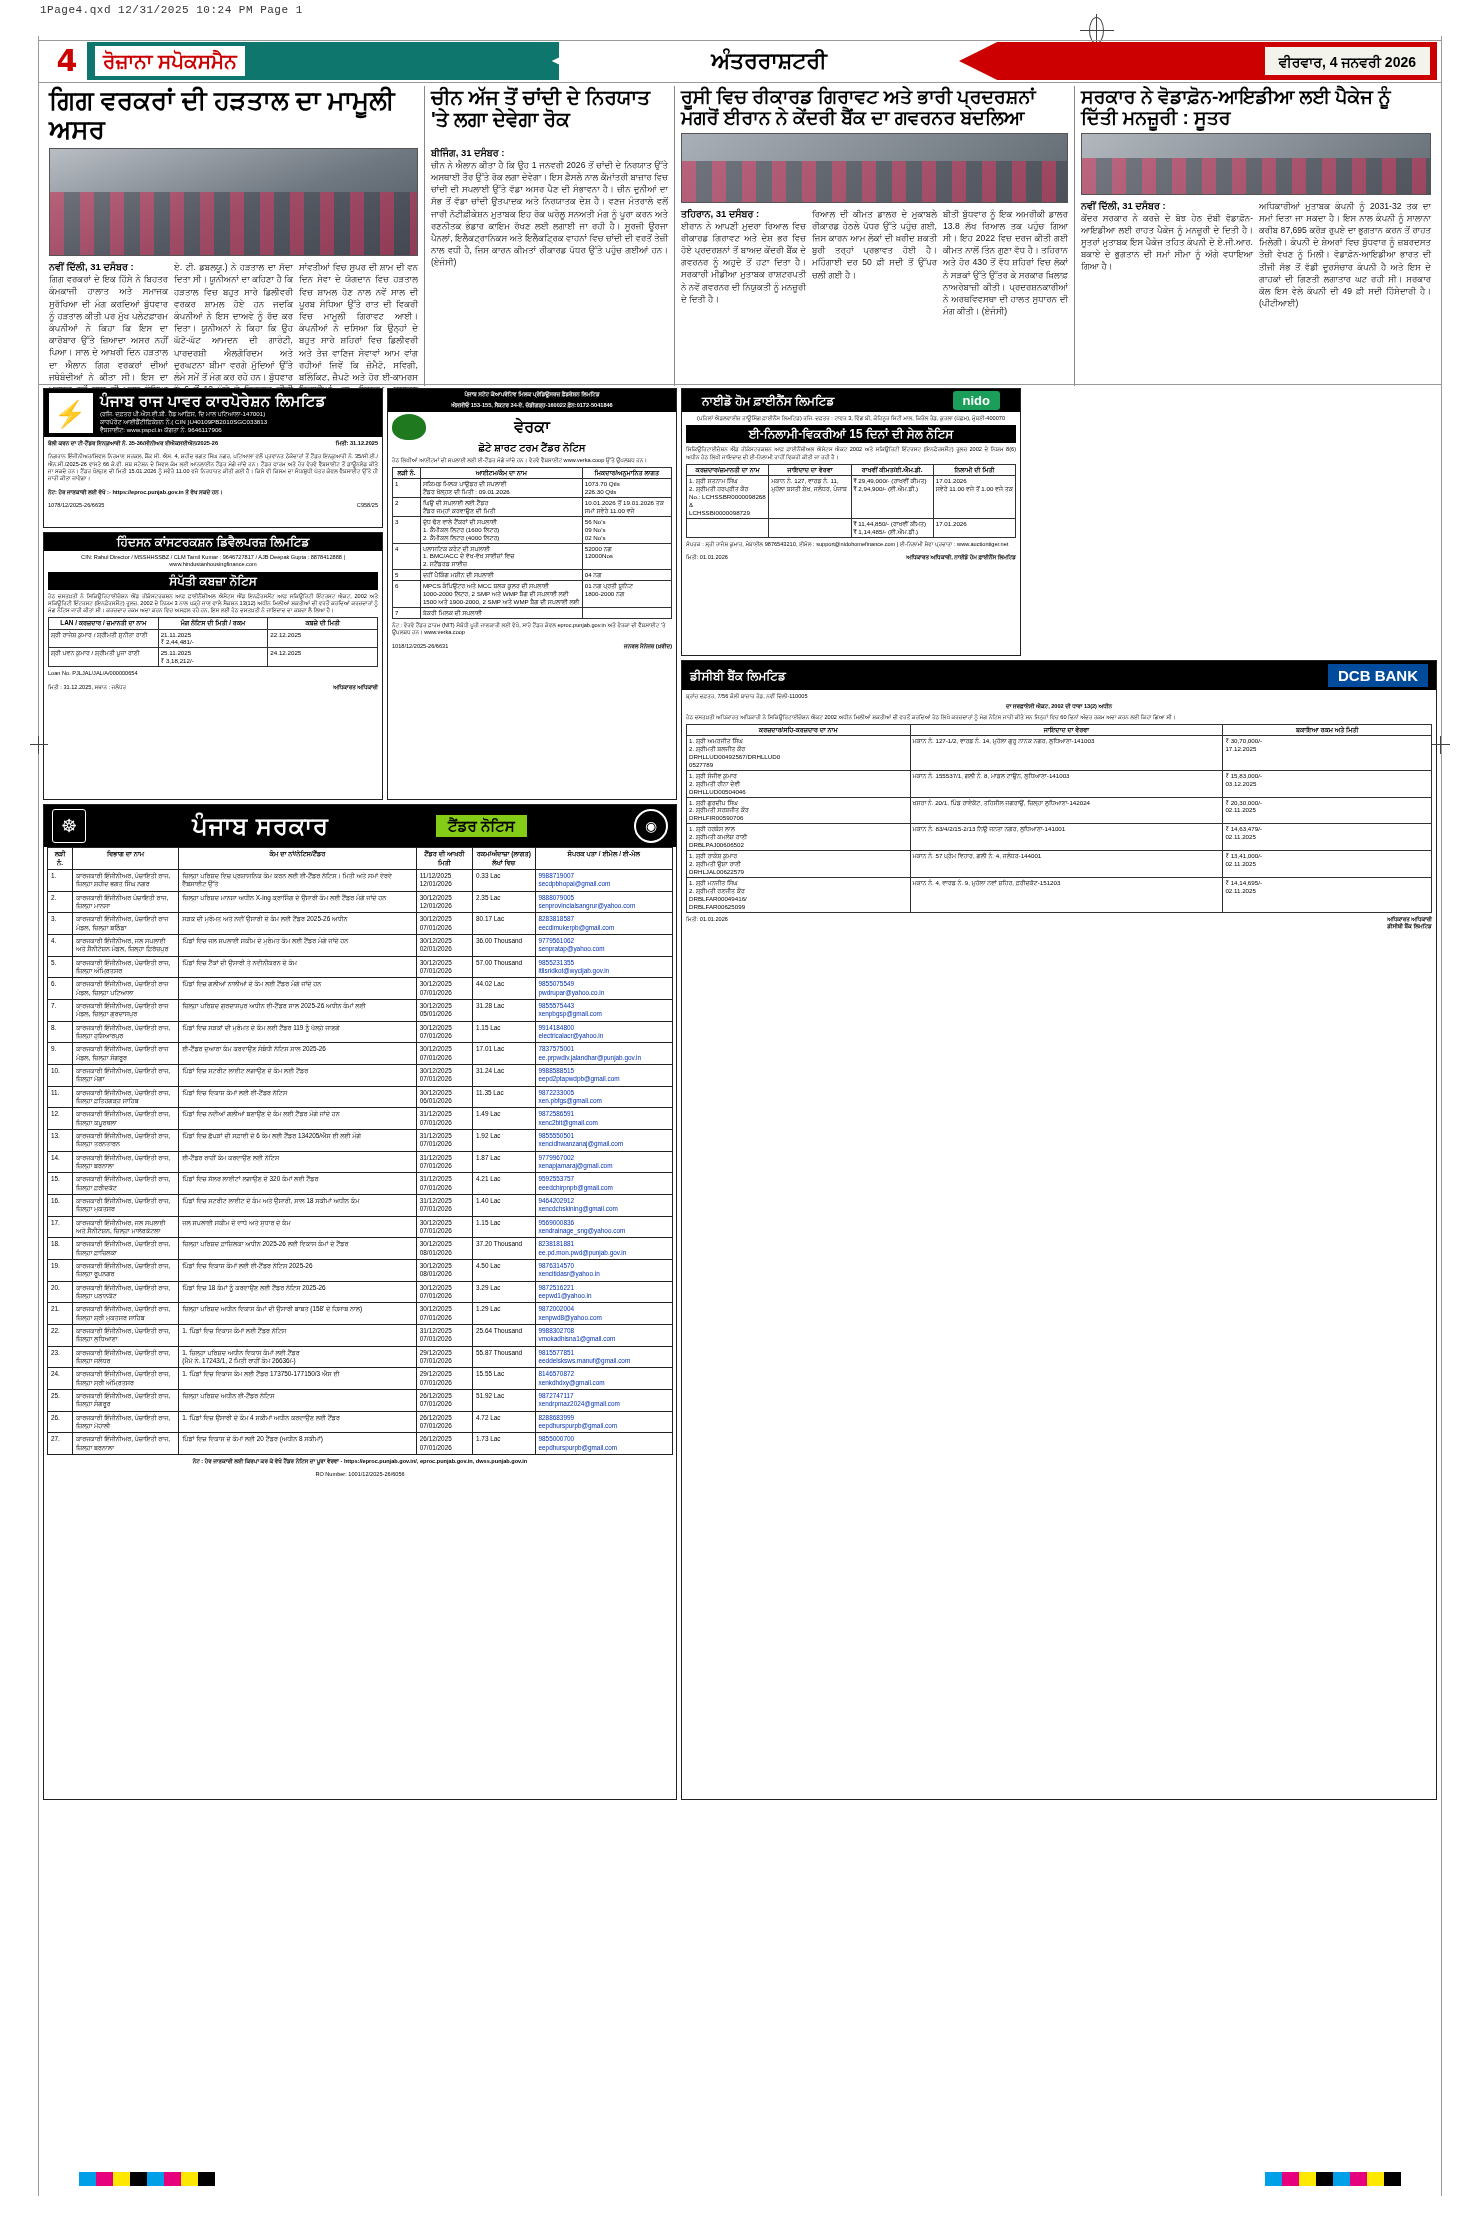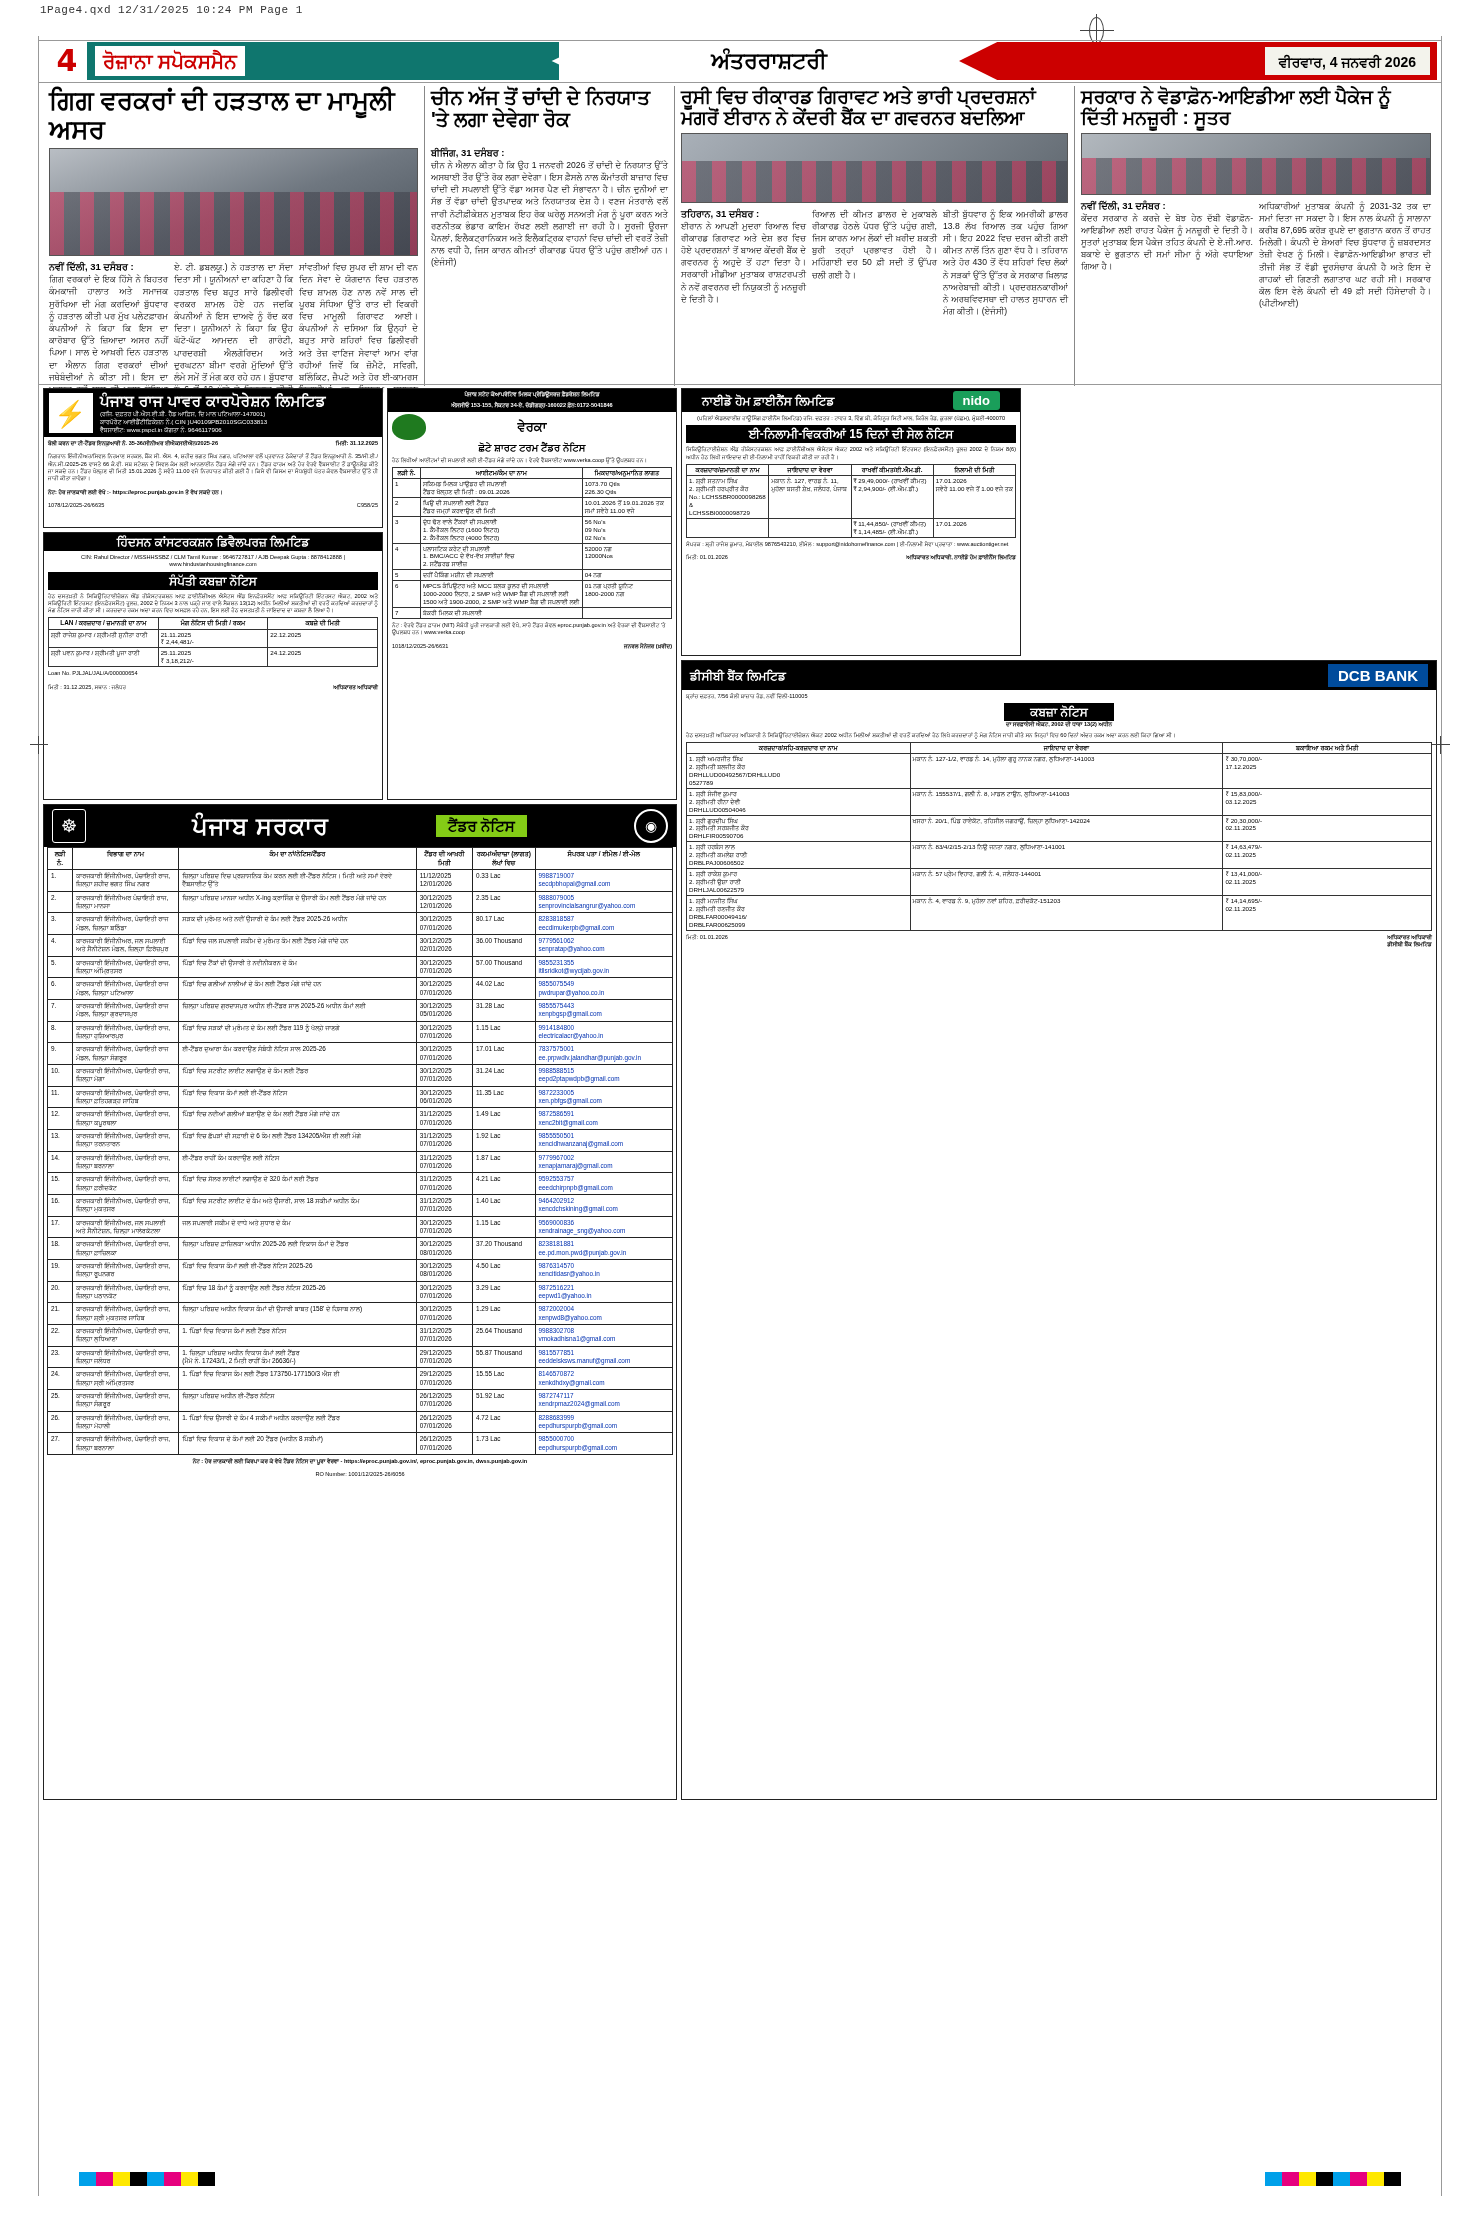--- a/index.html
+++ b/index.html
@@ -145,21 +145,21 @@
   .pspcl-logo:after {
     content:"⚡"; position:absolute; inset:0; text-align:center;
     line-height:42px; font-size:26px; color:#1a4fa0;
   }
   .pspcl-name { font-size:15px; font-weight:bold; letter-spacing:.4px; }
   .pspcl-sub { font-size:6.2px; line-height:1.3; }
 
   
   .verka-band { background:#000; color:#fff; padding:2px 4px; }
   .verka-logo-row { display:flex; align-items:center; justify-content:space-between; padding:2px 4px; }
-  .verka-mark { font-size:13px; font-weight:bold; }
+  .verka-mark { font-size:16px; font-weight:bold; }
   .verka-leaf { width:34px; height:26px; background:#1f7a1f; border-radius:50% 50% 45% 45%; }
 
   
   .nido-badge {
     background:#1a9e5a; color:#fff; font-weight:bold; font-size:13px;
     padding:2px 10px; border-radius:3px;
   }
   .dcb-badge { background:#004b9b; color:#fff; font-weight:bold; font-size:15px; padding:3px 10px; }
 
   
@@ -477,23 +477,20 @@
         <span class="bold">ਅਧਿਕਾਰਤ ਅਧਿਕਾਰੀ, ਨਾਈਡੋ ਹੋਮ ਫ਼ਾਈਨੈਂਸ ਲਿਮਟਿਡ</span>
       </div>
     </div>
 
     <div class="box" style="left:642px; top:272px; width:756px; height:1140px;">
       <div class="box-hd md" style="display:flex;justify-content:space-between;align-items:center;padding:3px 8px">
         <span>ਡੀਸੀਬੀ ਬੈਂਕ ਲਿਮਟਿਡ</span>
         <span class="dcb-badge">DCB BANK</span>
       </div>
       <div class="pad xtiny">ਬ੍ਰਾਂਚ ਦਫ਼ਤਰ, 7/56 ਕੋਲੀ ਬਾਜ਼ਾਰ ਰੋਡ, ਨਵੀਂ ਦਿੱਲੀ-110005</div>
-      <div style="display:flex;justify-content:center;gap:8px;align-items:baseline">
-        <span class="box-hd md" style="padding:2px 26px">ਕਬਜ਼ਾ ਨੋਟਿਸ</span>
-      </div>
       <div class="ctr bold xtiny">ਦਾ ਸਰਫ਼ਾਏਸੀ ਐਕਟ, 2002 ਦੀ ਧਾਰਾ 13(2) ਅਧੀਨ</div>
       <div class="pad xtiny just">ਹੇਠ ਦਸਤਖ਼ਤੀ ਅਧਿਕਾਰਤ ਅਧਿਕਾਰੀ ਨੇ ਸਿਕਿਉਰਿਟਾਈਜ਼ੇਸ਼ਨ ਐਕਟ 2002 ਅਧੀਨ ਮਿਲੀਆਂ ਸ਼ਕਤੀਆਂ ਦੀ ਵਰਤੋਂ ਕਰਦਿਆਂ ਹੇਠ ਲਿਖੇ ਕਰਜ਼ਦਾਰਾਂ ਨੂੰ ਮੰਗ ਨੋਟਿਸ ਜਾਰੀ ਕੀਤੇ ਸਨ ਜਿਨ੍ਹਾਂ ਵਿਚ 60 ਦਿਨਾਂ ਅੰਦਰ ਰਕਮ ਅਦਾ ਕਰਨ ਲਈ ਕਿਹਾ ਗਿਆ ਸੀ।</div>
       <div style="padding:0 4px">
         <table class="tbl">
           <colgroup>
               <col style="width:30%">
               <col style="width:42%">
               <col style="width:28%">
             </colgroup>
           <thead>

